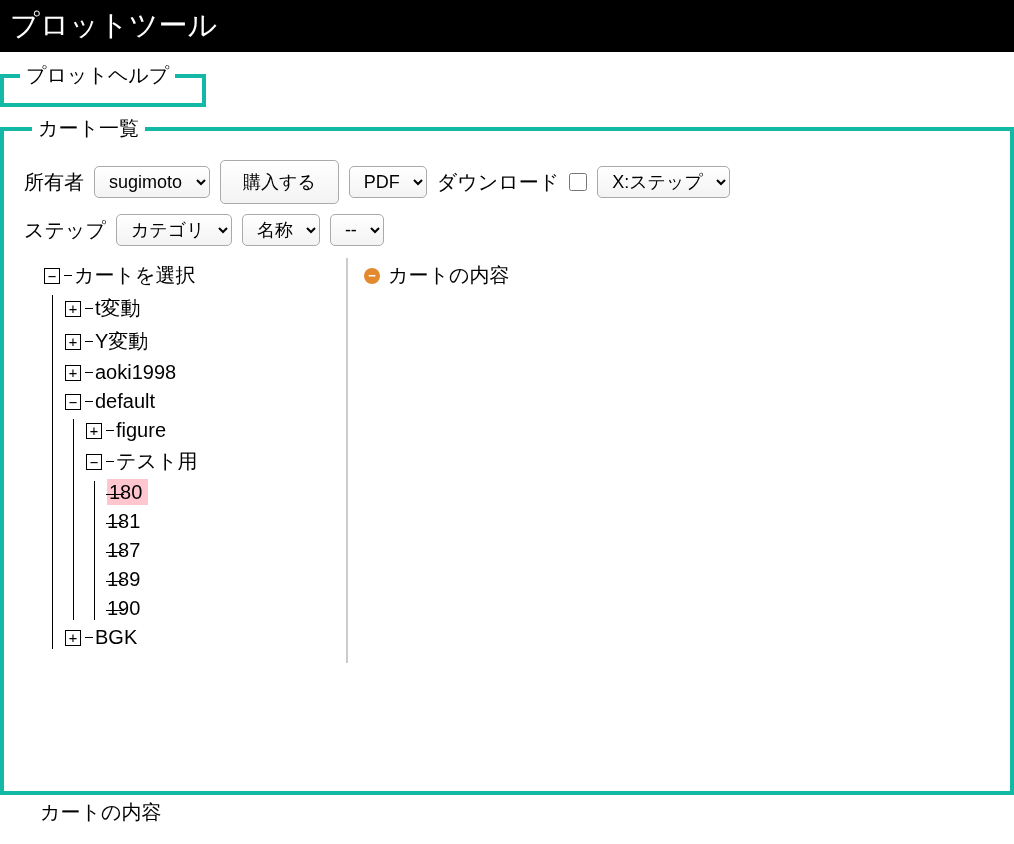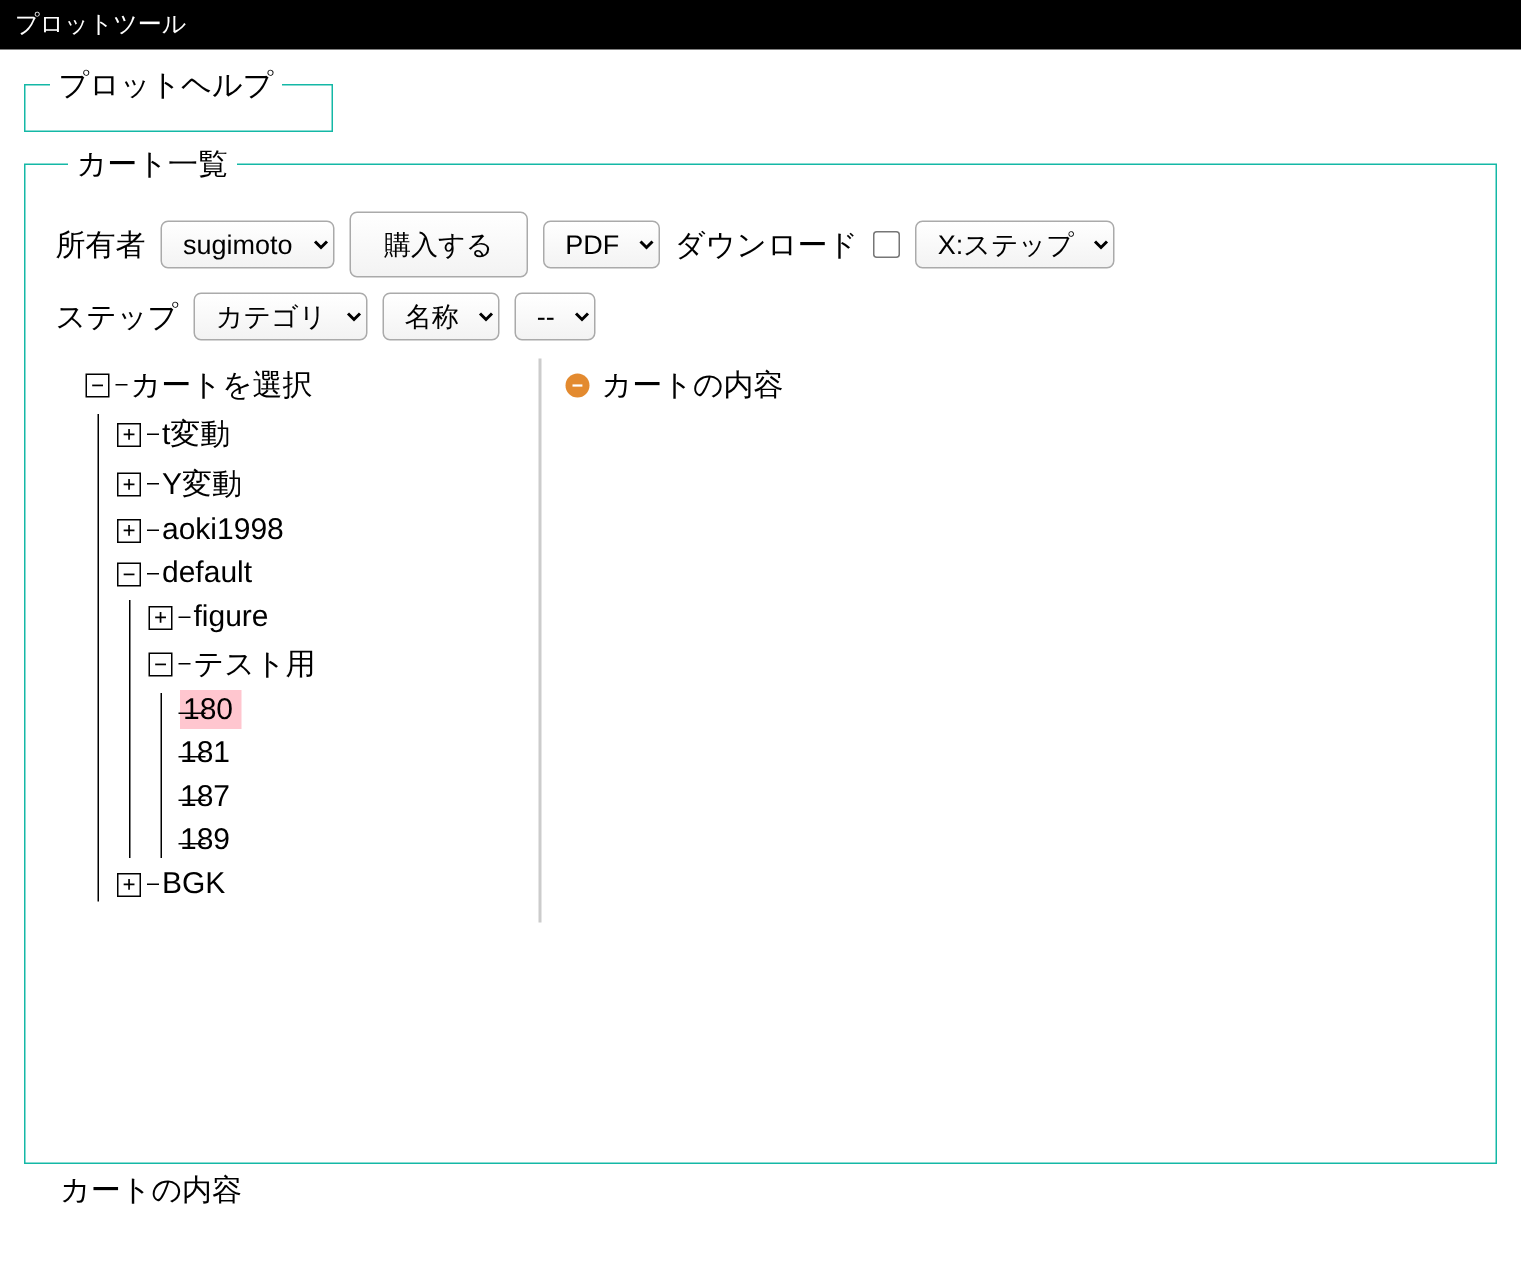--- a/index.html
+++ b/index.html
@@ -7,26 +7,26 @@
       font-family: "Hiragino Sans", "Hiragino Kaku Gothic ProN", Meiryo, sans-serif;
       font-size: 18px;
       color: #000;
       background: #fff;
       width: 1014px;
     }
     .title-bar {
       background: #000;
       color: #fff;
       padding: 6px 10px;
-      font-size: 16px;
+      font-size: 29px;
       margin-bottom: 10px;
     }
     fieldset {
-      border: 1px solid #14b8a6;
-      margin: 8px 16px;
+      border: 4px solid #14b8a6;
+      margin: 8px 0;
       padding: 8px 12px 16px;
       position: relative;
     }
     legend {
       font-size: 20px;
       padding: 0 6px;
       margin-left: 16px;
     }
     .help-fieldset {
       width: 206px;
@@ -241,20 +241,23 @@
                   </li>
                   <li class="leaf">
                     <span class="node-label">181</span>
                   </li>
                   <li class="leaf">
                     <span class="node-label">187</span>
                   </li>
                   <li class="leaf">
                     <span class="node-label">189</span>
                   </li>
+                  <li class="leaf">
+                    <span class="node-label">190</span>
+                  </li>
                 </ul>
               </li>
             </ul>
           </li>
           <li>
             <span class="toggle">+</span><span class="hbranch"></span><span class="node-label">BGK</span>
           </li>
         </ul>
       </div>
     </div>

